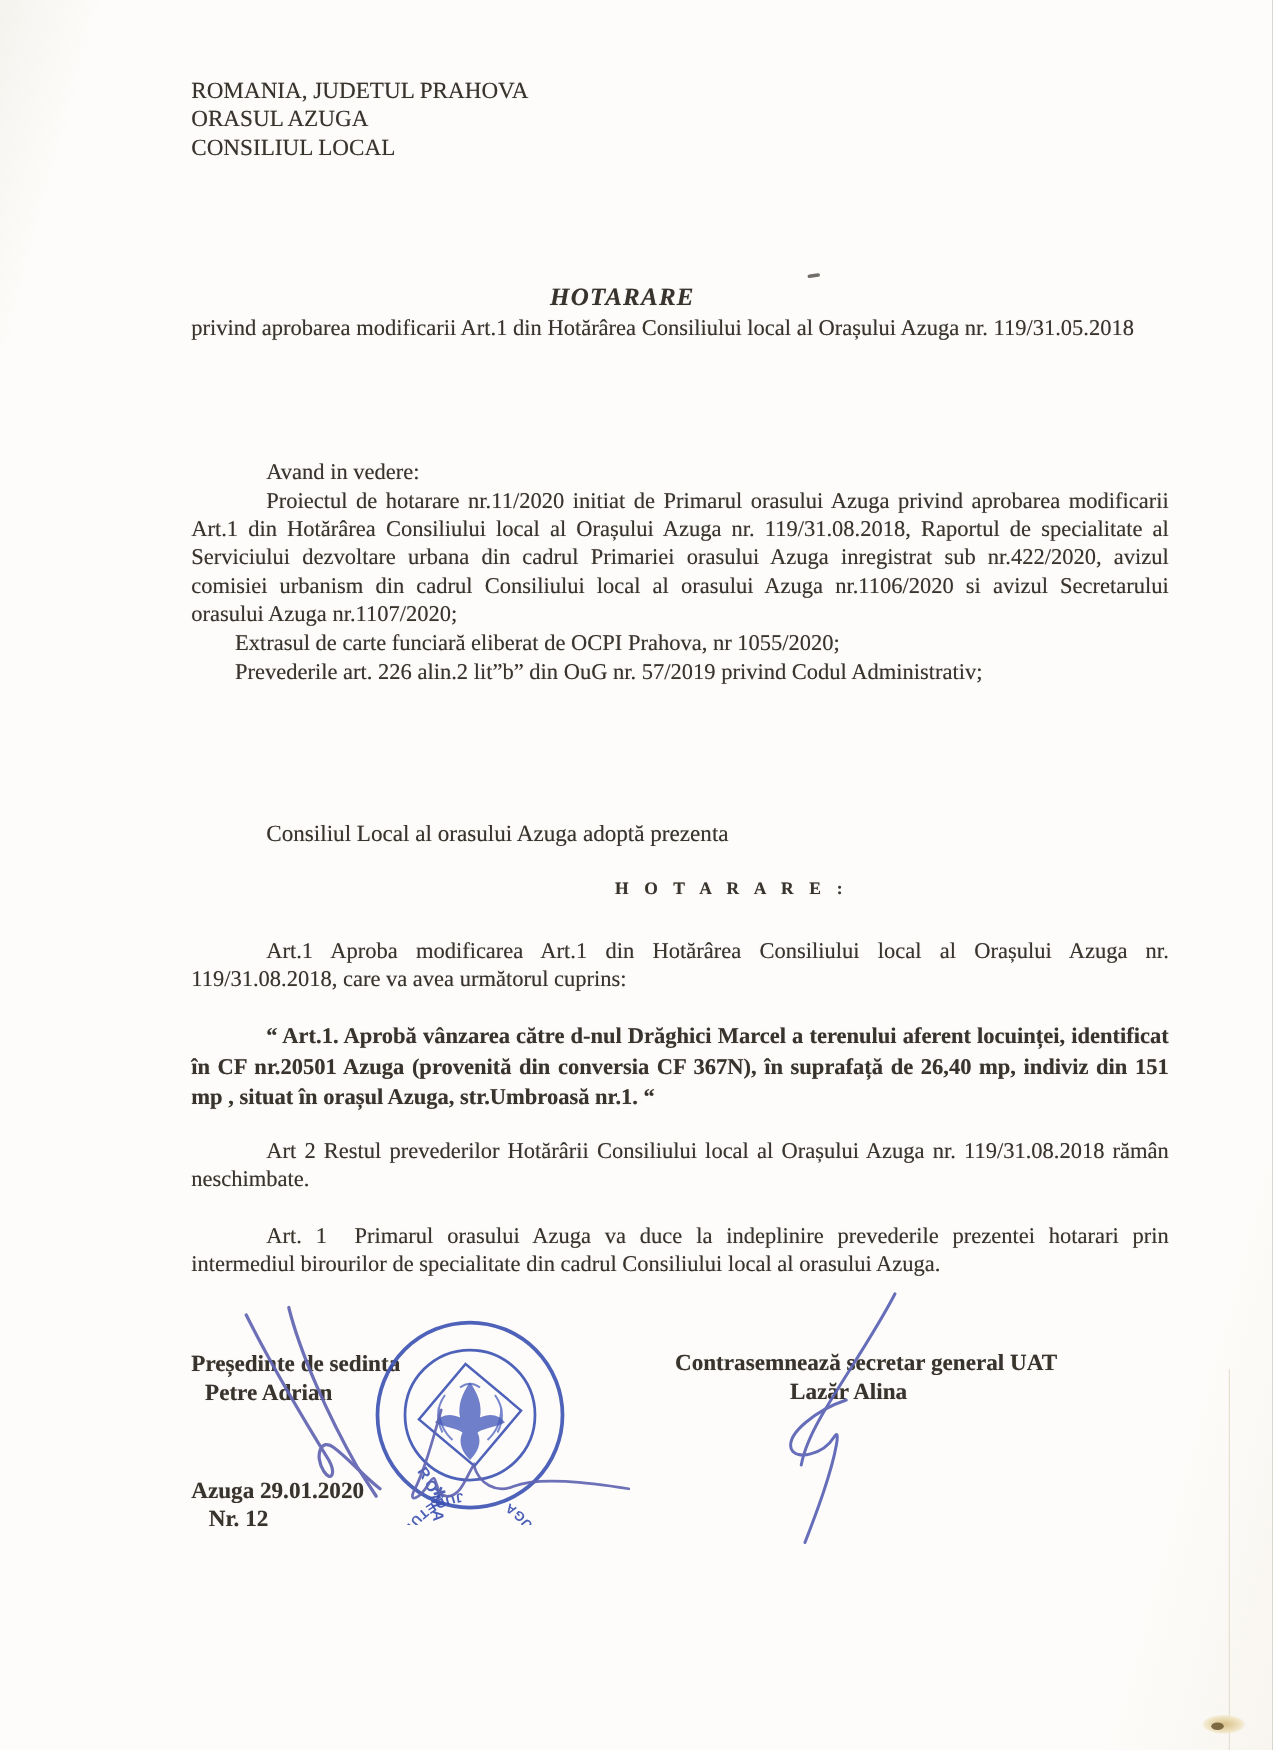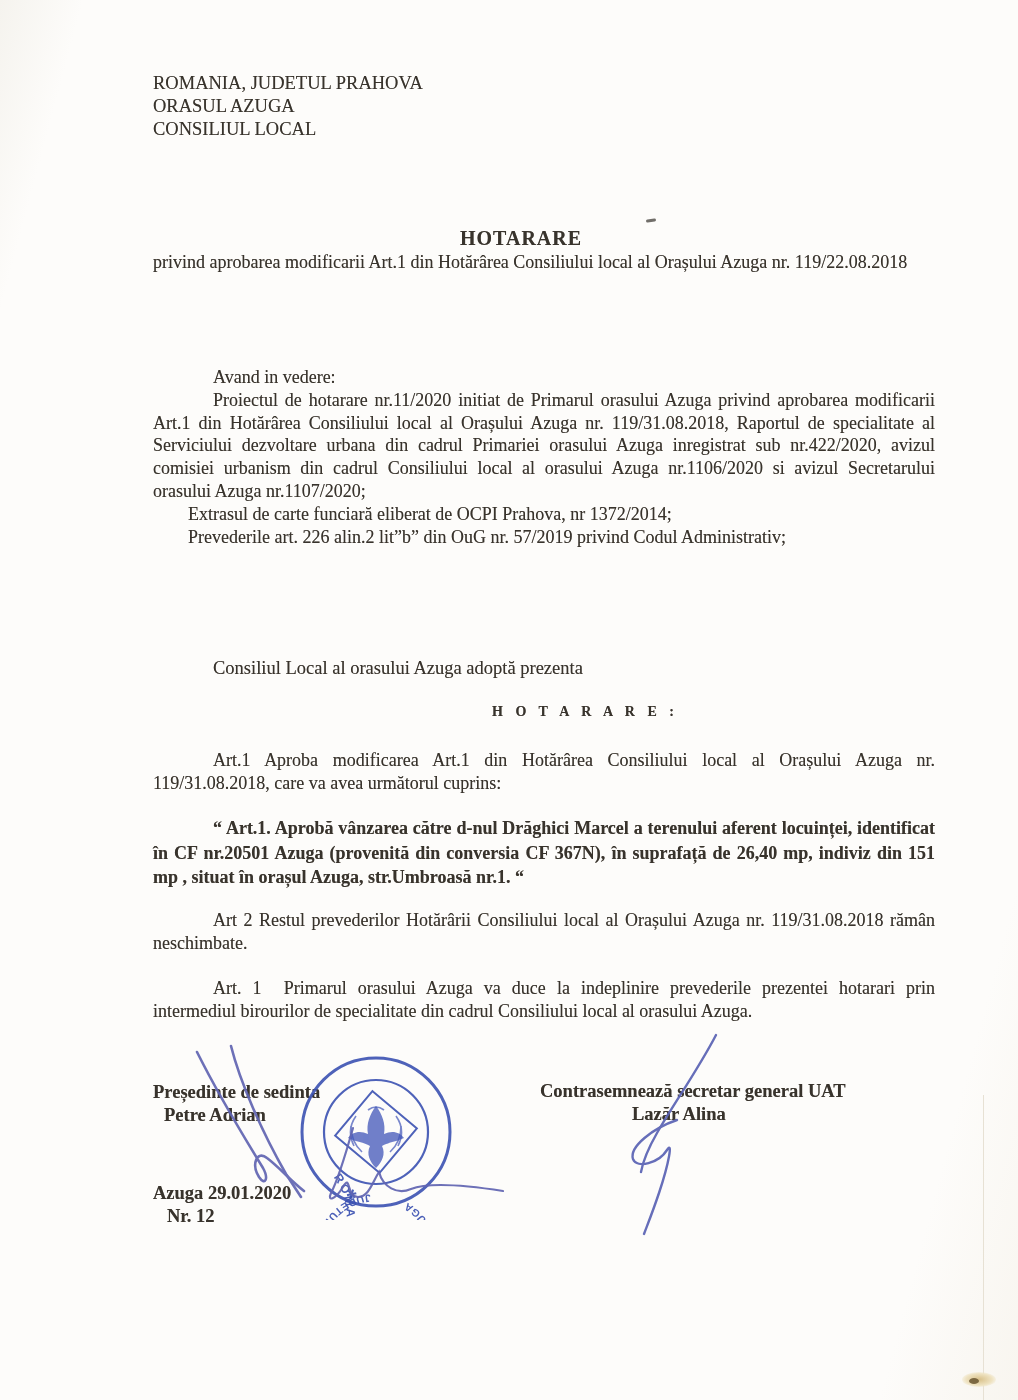--- a/index.html
+++ b/index.html
@@ -10,22 +10,22 @@
     color:#38332c;
   }
   .abs{position:absolute;}
   .col{left:153px;width:782px;}
   p{margin:0;}
   .body-text{font-size:18px;line-height:22.8px;text-shadow:0 0 .6px rgba(70,62,52,.5);}
   .jp{text-align:justify;}
   .ind{text-indent:60px;}
   .ind-sm{padding-left:35px;}
   .b{font-weight:normal;}
-  .header-block{top:72px;font-size:18.5px;line-height:23px;text-shadow:0 0 .6px rgba(70,62,52,.5);}
-  .doc-heading{top:227px;left:460px;font-size:20px;font-weight:bold;letter-spacing:1px;text-shadow:0 0 .6px rgba(70,62,52,.55);}
+  .header-block{top:62px;font-size:18.5px;line-height:23px;text-shadow:0 0 .6px rgba(70,62,52,.5);}
+  .doc-heading{top:227px;left:440px;font-size:20px;font-weight:bold;letter-spacing:1px;text-shadow:0 0 .6px rgba(70,62,52,.55);font-style:italic;}
   .doc-subtitle{top:251px;}
   .preamble{top:366px;}
   .adoption{top:657px;font-size:18.5px;}
   .decision-heading{top:704px;left:444px;font-size:14px;font-weight:bold;letter-spacing:3.5px;word-spacing:2px;text-shadow:0 0 .6px rgba(70,62,52,.55);margin-left:48px;}
   .art1{top:749px;}
   .quote{top:816px;font-weight:bold;line-height:24.6px;}
   .art2{top:909px;}
   .art3{top:977px;}
   .sig{font-weight:bold;font-size:18.5px;line-height:23px;text-shadow:0 0 .6px rgba(70,62,52,.5);}
   .sig-left-role{top:1081px;left:153px;}
@@ -52,26 +52,26 @@
     <p>ORASUL  AZUGA</p>
     <p class="b">CONSILIUL LOCAL</p>
   </div>
 
   <div class="abs artifact-dash"></div>
   <div class="abs artifact-vline"></div>
   <div class="abs artifact-smudge"></div>
   <div class="abs artifact-smudge-core"></div>
 
   <div class="abs doc-heading">HOTARARE</div>
-  <p class="abs col body-text jp doc-subtitle">privind aprobarea  modificarii Art.1 din Hotărârea Consiliului local al Orașului Azuga nr. 119/22.08.2018</p>
+  <p class="abs col body-text jp doc-subtitle">privind aprobarea  modificarii Art.1 din Hotărârea Consiliului local al Orașului Azuga nr. 119/31.05.2018</p>
 
   <div class="abs col body-text preamble">
     <p class="ind">Avand in vedere:</p>
     <p class="jp ind">Proiectul de hotarare nr.11/2020 initiat de Primarul orasului Azuga privind aprobarea modificarii Art.1 din Hotărârea Consiliului local al Orașului Azuga nr. 119/31.08.2018, Raportul de specialitate al Serviciului dezvoltare urbana din cadrul Primariei orasului Azuga inregistrat sub nr.422/2020, avizul comisiei urbanism din cadrul Consiliului local al orasului Azuga nr.1106/2020 si avizul Secretarului orasului Azuga nr.1107/2020;</p>
-    <p class="ind-sm">Extrasul de carte funciară eliberat de OCPI Prahova, nr 1372/2014;</p>
+    <p class="ind-sm">Extrasul de carte funciară eliberat de OCPI Prahova, nr 1055/2020;</p>
     <p class="ind-sm">Prevederile art. 226 alin.2 lit”b” din OuG nr. 57/2019 privind Codul Administrativ;</p>
   </div>
 
   <p class="abs col body-text b ind adoption">Consiliul Local al orasului Azuga adoptă prezenta</p>
 
   <div class="abs decision-heading">H O T A R A R E :</div>
 
   <p class="abs col body-text jp ind art1"><span class="b">Art.1</span> <span>Aproba modificarea Art.1 din Hotărârea Consiliului local al Orașului Azuga nr. 119/31.08.2018, care va avea următorul cuprins:</span></p>
 
   <p class="abs col body-text jp ind quote">“ Art.1. Aprobă vânzarea către d-nul Drăghici Marcel a terenului aferent locuinței, identificat în CF nr.20501 Azuga (provenită din conversia CF 367N), în suprafață de 26,40 mp, indiviz din 151 mp , situat în orașul Azuga, str.Umbroasă nr.1. “</p>

